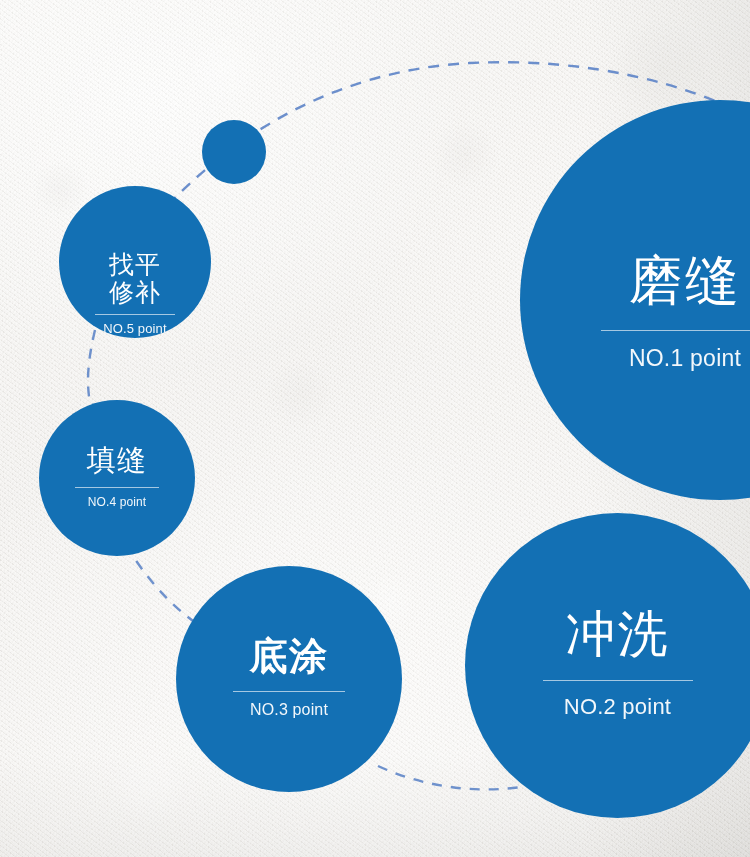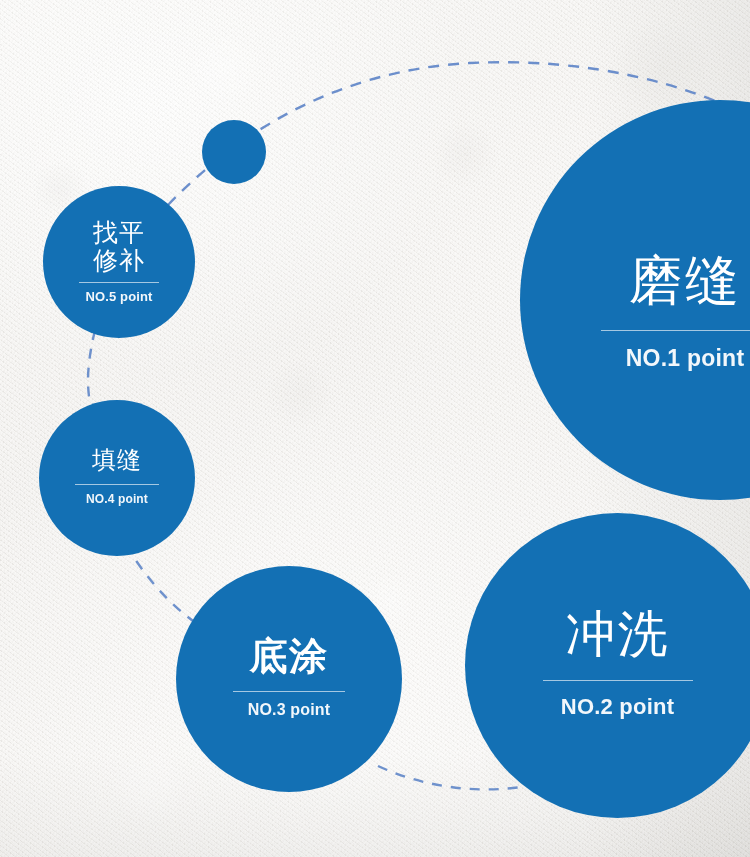--- a/index.html
+++ b/index.html
@@ -94,21 +94,21 @@
     letter-spacing: .04em;
     white-space: pre-line;
     color: #ffffff;
   }
   .node .rule {
     background: rgba(255,255,255,.62);
     height: 1px;
     margin: 0 auto;
   }
   .node .sub {
-    font-weight: 700;
+    font-weight: 400;
     color: #f2f7fb;
     letter-spacing: .01em;
     white-space: nowrap;
   }
 
   
   #node-1 {
     left: 520px; top: 100px;
     width: 400px; height: 400px;
   }
@@ -141,28 +141,28 @@
   #node-3 .title { font-size: 38px; font-weight: bold; }
   #node-3 .rule  { width: 112px; margin-top: 13px; margin-bottom: 9px; }
   #node-3 .sub   { font-size: 16px; }
 
   
   #node-4 {
     left: 39px; top: 400px;
     width: 156px; height: 156px;
   }
   #node-4 .inner { width: 100%; padding-bottom: 3px; }
-  #node-4 .title { font-size: 24px; }
+  #node-4 .title { font-size: 29px; }
   #node-4 .rule  { width: 84px; margin-top: 10px; margin-bottom: 7px; }
   #node-4 .sub   { font-size: 12px; }
 
   
   #node-5 {
-    left: 43px; top: 186px;
-    width: 152px; height: 152px;
+    left: 59px; top: 186px;
+    width: 152px; height: 152px; justify-content: flex-end;
   }
   #node-5 .inner { width: 100%; padding-bottom: 2px; }
   #node-5 .title { font-size: 25px; }
   #node-5 .rule  { width: 80px; margin-top: 8px; margin-bottom: 6px; }
   #node-5 .sub   { font-size: 13px; }
 
   
   #dot {
     position: absolute;
     left: 202px; top: 120px;

